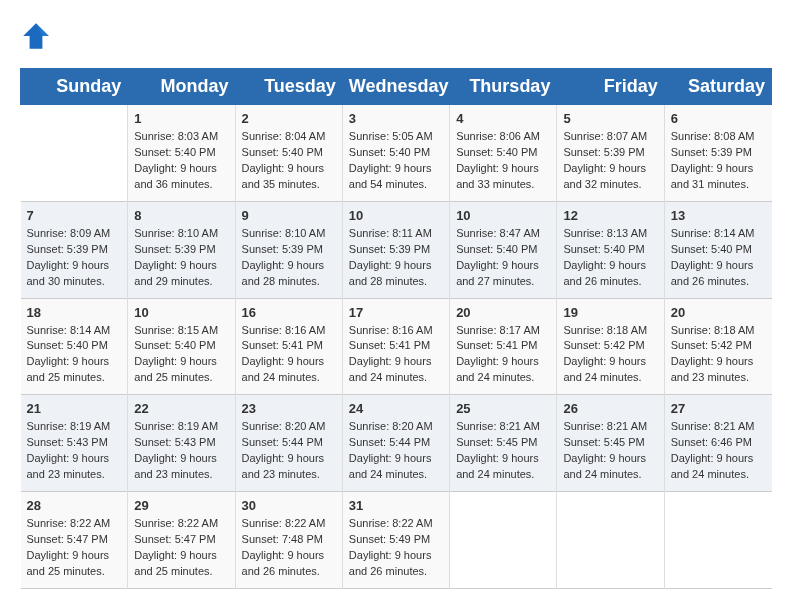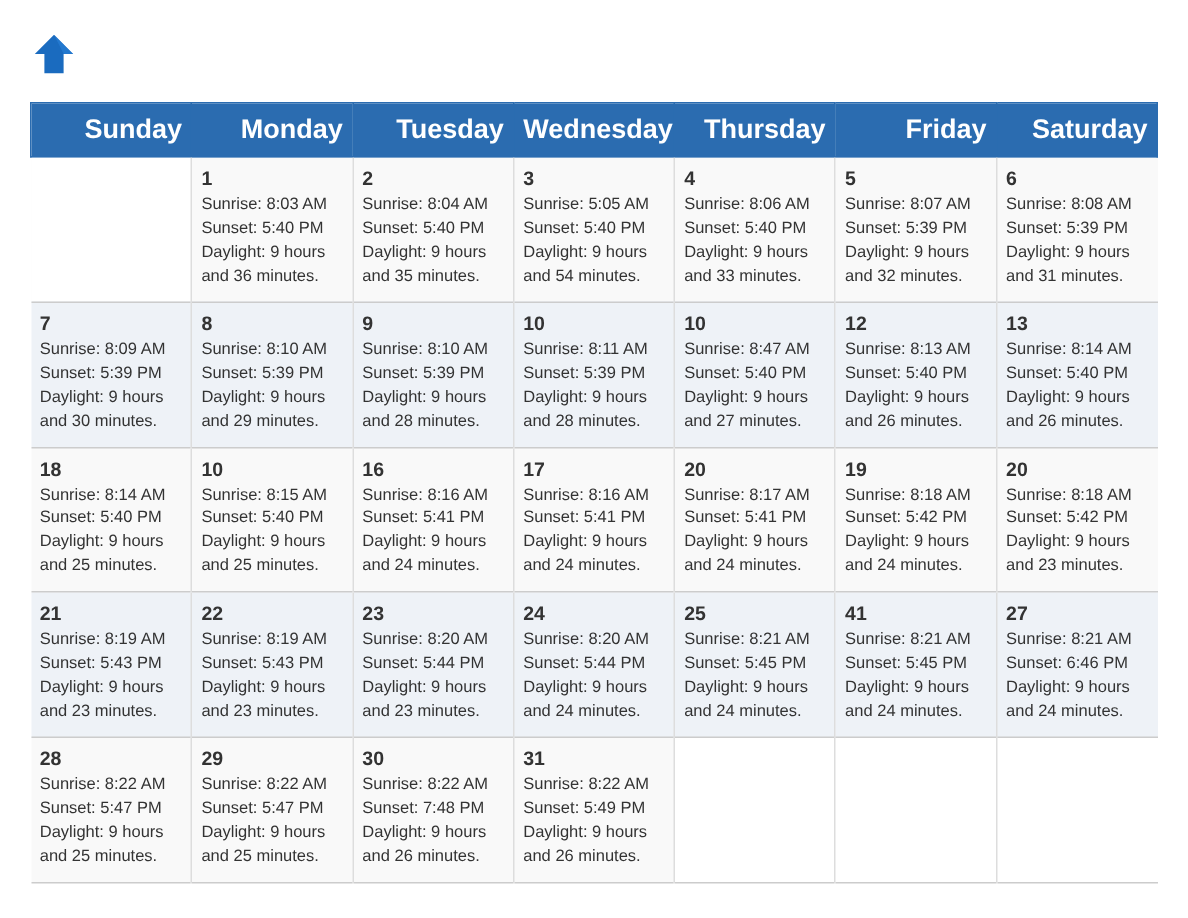--- a/index.html
+++ b/index.html
@@ -321,21 +321,21 @@
         </td>
         <td>
           <span class="day-num">25</span>
 <div class="day-info">
   <span>Sunrise: 8:21 AM</span><br>
   <span>Sunset: 5:45 PM</span><br>
   <span>Daylight: 9 hours and 24 minutes.</span>
 </div>
         </td>
         <td>
-          <span class="day-num">41</span>
+          <span class="day-num">26</span>
 <div class="day-info">
   <span>Sunrise: 8:21 AM</span><br>
   <span>Sunset: 5:45 PM</span><br>
   <span>Daylight: 9 hours and 24 minutes.</span>
 </div>
         </td>
         <td>
           <span class="day-num">27</span>
 <div class="day-info">
   <span>Sunrise: 8:21 AM</span><br>

